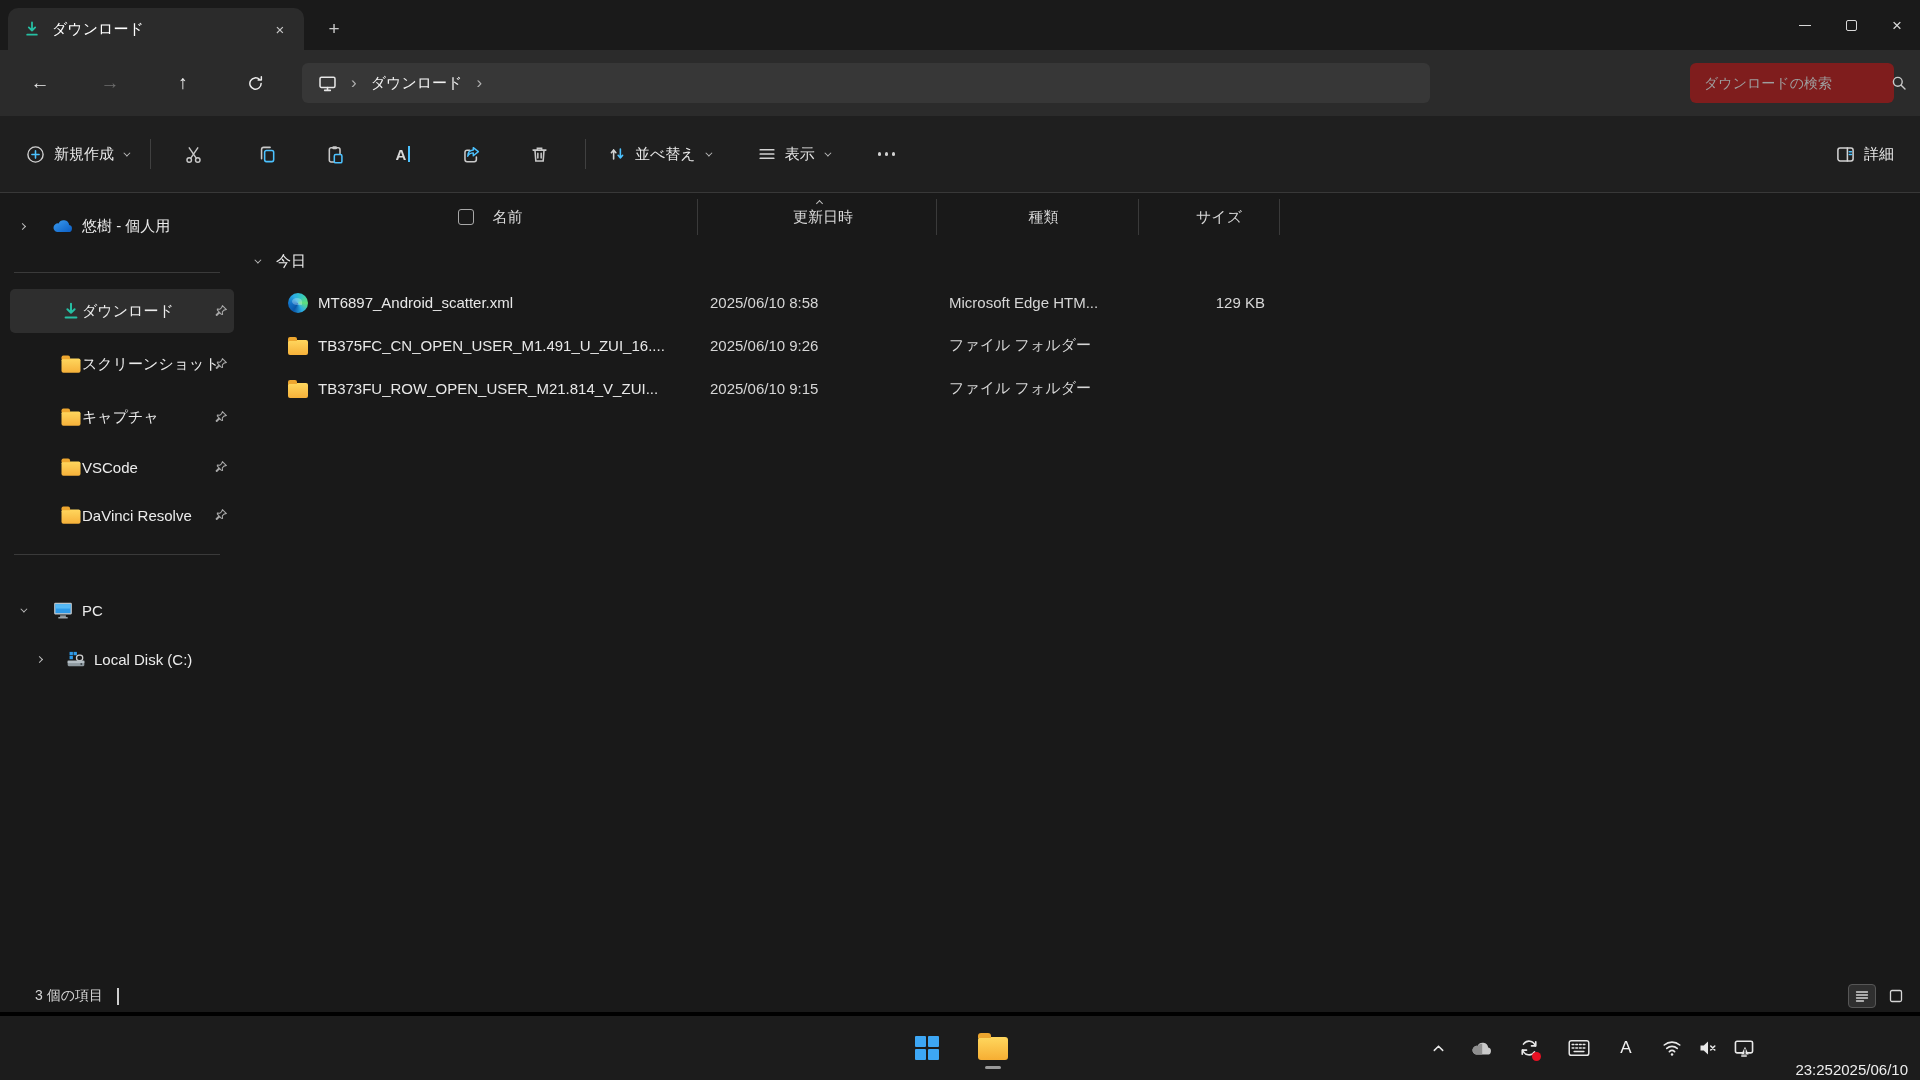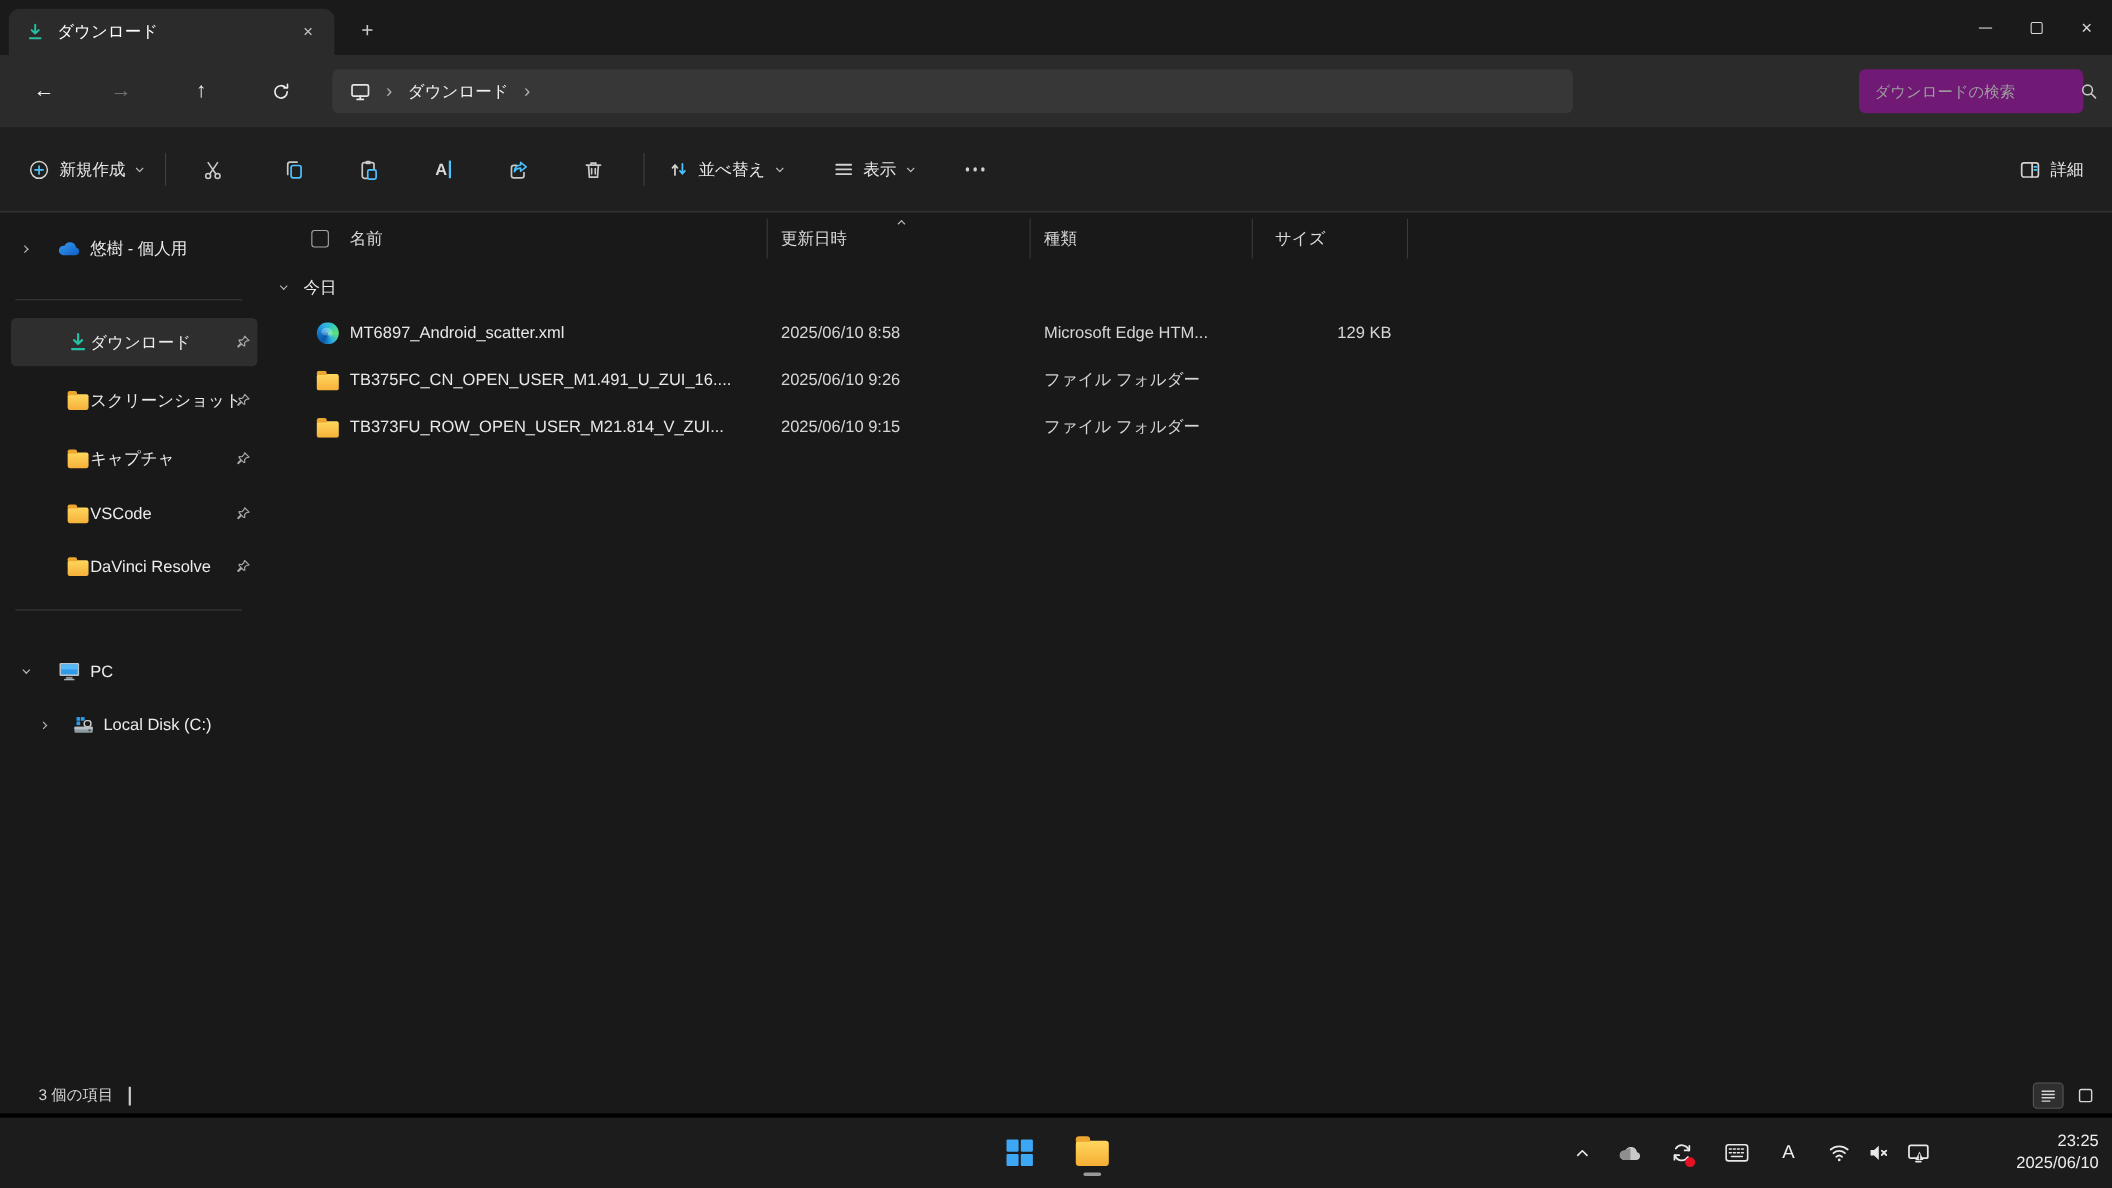--- a/index.html
+++ b/index.html
@@ -27,21 +27,21 @@
 
   
   .navrow { position:absolute; left:0; top:50px; width:100%; height:66px; background:#2b2b2b; }
   .navbtn { position:absolute; top:13px; width:40px; height:40px; border-radius:6px;
             display:flex; align-items:center; justify-content:center; font-size:19px; color:#ececec; }
   .navbtn.disabled { color:#6f6f6f; }
   .breadcrumb { position:absolute; left:302px; top:13px; width:1128px; height:40px; background:#373737;
                 border-radius:6px; display:flex; align-items:center; padding-left:16px; }
   .crumb-sep { color:#b0b0b0; font-size:17px; margin:0 14px; }
   .crumb-label { font-size:15px; color:#f0f0f0; }
-  .searchbox { position:absolute; left:1690px; top:13px; width:204px; height:40px; background:#701a75;
+  .searchbox { position:absolute; left:1690px; top:13px; width:204px; height:40px; background:#7f1d1d;
                border-radius:6px; display:flex; align-items:center; }
   .searchbox input { flex:1; background:transparent; border:none; outline:none; color:#e6e6e6;
                      font-size:14px; padding:0 6px 0 14px; font-family:inherit; }
   .searchbox input::placeholder { color:#9e9e9e; }
   .search-icon { margin-right:12px; display:flex; }
 
   
   .toolbar { position:absolute; left:0; top:116px; width:100%; height:77px; background:#1f1f1f;
              border-bottom:1px solid #383838; display:flex; align-items:center; }
   .tbtn { height:40px; border-radius:5px; display:flex; align-items:center; gap:9px; padding:0 12px;
@@ -88,21 +88,21 @@
   .edge { width:20px; height:20px; border-radius:50%;
           background:conic-gradient(from 210deg,#0a57a8,#1173c9,#2caee4,#35c8c0,#5fe07a,#2caee4,#0a57a8);
           position:relative; }
   .edge::after { content:""; position:absolute; left:4px; top:5px; width:10px; height:7px;
                  border-radius:50% 50% 0 50%; background:rgba(255,255,255,.28); }
 
   
   .filearea { position:absolute; left:244px; top:0; right:0; height:100%; font-size:15px; }
   .lrow { display:grid; grid-template-columns:454px 239px 202px 141px auto; align-items:center; }
   .hdr { position:absolute; top:3px; left:0; right:0; height:40px; color:#d9d9d9; }
-  .hdr .cell { position:relative; height:36px; display:flex; align-items:center; border-right:1px solid #3a3a3a; }
+  .hdr .cell { position:relative; height:36px; display:flex; align-items:center; border-right:1px solid #3a3a3a;justify-content:center; }
   .hdr .cell:last-child,.hdr .cell.no-border { border-right:none; }
   .hname { padding-left:39px; gap:19px; }
   .hdate,.htype { padding-left:12px; }
   .hsize { padding-left:20px; }
   .sort-caret { position:absolute; top:2px; left:50%; }
   .checkbox { width:16px; height:16px; border:1.5px solid #a8a8a8; border-radius:3px; background:transparent; }
   .grouprow { position:absolute; top:53px; left:0; height:28px; display:flex; align-items:center; color:#ececec;text-align:center; }
   .grouprow .chev { margin-left:10px; }
   .group-label { margin-left:17px; }
   .frow { position:absolute; left:0; right:16px; height:43px; border-radius:4px; color:#e8e8e8; }
@@ -129,21 +129,21 @@
   .tb-folder { width:30px; height:23px; border-radius:3px; background:linear-gradient(180deg,#ffd75e,#f6ae33);
                position:relative; }
   .tb-folder::before { content:""; position:absolute; top:-4px; left:0; width:13px; height:5px;
                        border-radius:3px 3px 0 0; background:#eda62f; }
   .app-indicator { position:absolute; bottom:1px; left:50%; transform:translateX(-50%);
                    width:16px; height:3px; border-radius:2px; background:#9a9a9a; }
   .tray { position:absolute; right:0; top:0; height:64px; width:500px; }
   .trayic { position:absolute; top:0; height:64px; display:flex; align-items:center; justify-content:center;
             width:36px; color:#e8e8e8; }
   .ime { font-size:17px; color:#f0f0f0; }
-  .clock { position:absolute; right:12px; top:0; height:64px; display:flex; flex-direction:column;
+  .clock { position:absolute; right:12px; top:0; height:64px; display:flex; flex-direction:row;
            justify-content:center; align-items:flex-end; font-size:15px; color:#ededed; line-height:1.35; }
   .red-dot { position:absolute; right:6px; bottom:19px; width:9px; height:9px; border-radius:50%; background:#e81123; }
 
   svg { display:block; }
   .rn { font-size:15px; color:#d8d8d8; display:flex; align-items:center; font-weight:bold; }
   .rncaret { width:2px; height:16px; background:#4cc2ff; margin-left:2px; display:inline-block; }
 </style>
 </head>
 <body>
 

